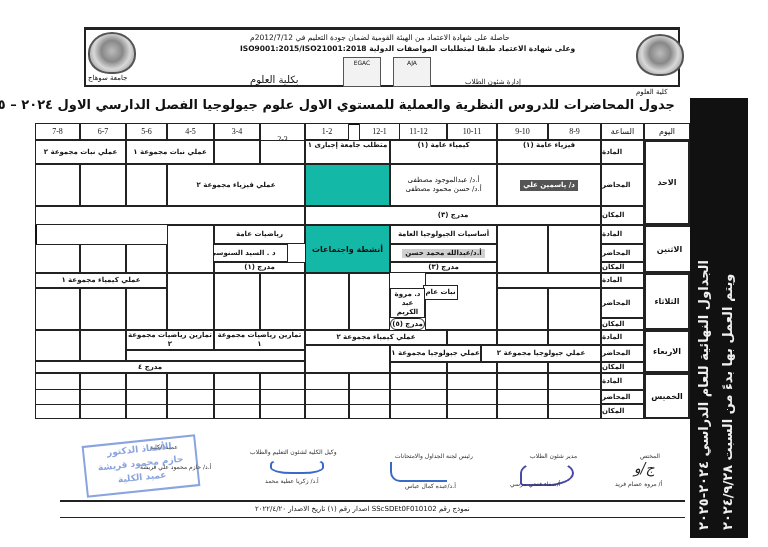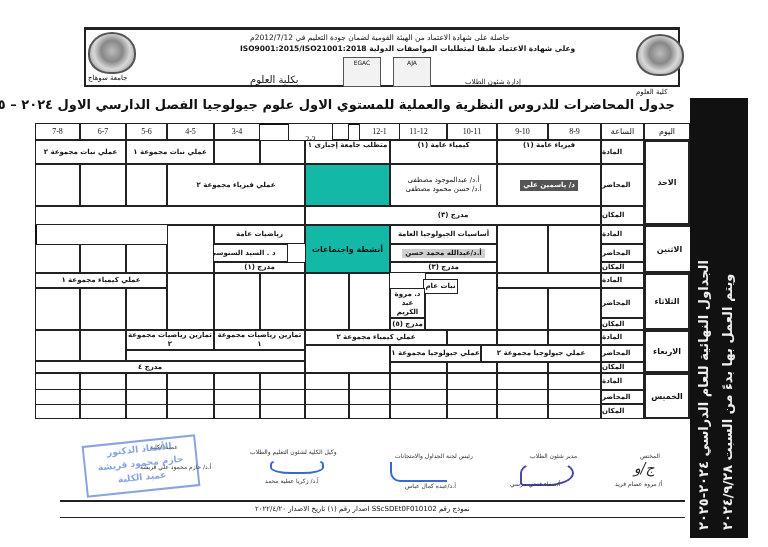--- a/index.html
+++ b/index.html
@@ -51,21 +51,21 @@
 <div class="abs" style="left:35px;top:123px;width:655px;height:296px;">
 
   <div class="cell th" style="left:609px;top:0;width:46px;height:17px;">اليوم</div>
   <div class="cell th" style="left:566px;top:0;width:43px;height:17px;">الساعة</div>
   <div class="cell th" style="left:513px;top:0;width:53px;height:17px;">8-9</div>
   <div class="cell th" style="left:462px;top:0;width:51px;height:17px;">9-10</div>
   <div class="cell th" style="left:412px;top:0;width:50px;height:17px;">10-11</div>
   <div class="cell th" style="left:355px;top:0;width:57px;height:17px;">11-12</div>
   <div class="cell th" style="left:314px;top:0;width:41px;height:17px;margin-left:10px;">12-1</div>
   <div class="cell th" style="left:270px;top:0;width:44px;height:17px;">1-2</div>
-  <div class="cell th" style="left:225px;top:0;width:45px;height:32px;margin-left:28px;">2-3</div>
+  <div class="cell th" style="left:225px;top:0;width:45px;height:32px;">2-3</div>
   <div class="cell th" style="left:179px;top:0;width:46px;height:17px;">3-4</div>
   <div class="cell th" style="left:132px;top:0;width:47px;height:17px;">4-5</div>
   <div class="cell th" style="left:91px;top:0;width:41px;height:17px;">5-6</div>
   <div class="cell th" style="left:45px;top:0;width:46px;height:17px;">6-7</div>
   <div class="cell th" style="left:0;top:0;width:45px;height:17px;">7-8</div>
 
   <div class="cell day thick" style="left:609px;top:17px;width:46px;height:85px;">الاحد</div>
   <div class="cell day thick" style="left:609px;top:102px;width:51px;height:48px;">الاثنين</div>
   <div class="cell day thick" style="left:609px;top:150px;width:46px;height:57px;">الثلاثاء</div>
   <div class="cell day thick" style="left:609px;top:207px;width:46px;height:43px;">الاربعاء</div>
@@ -123,23 +123,23 @@
   <div class="cell" style="left:0;top:102px;width:132px;height:19px;margin-top:31px;">عملي فيزياء مجموعة ١</div>
   <div class="cell" style="left:132px;top:102px;width:47px;height:48px;"></div>
   <div class="cell" style="left:0;top:121px;width:45px;height:29px;"></div>
   <div class="cell" style="left:45px;top:121px;width:46px;height:29px;"></div>
   <div class="cell" style="left:91px;top:121px;width:41px;height:29px;"></div>
 
   <div class="cell" style="left:462px;top:150px;width:104px;height:15px;"></div>
   <div class="cell" style="left:513px;top:165px;width:53px;height:42px;"></div>
   <div class="cell" style="left:462px;top:165px;width:51px;height:42px;"></div>
   <div class="cell" style="left:390px;top:150px;width:72px;height:57px;"></div>
-  <div class="cell" style="left:355px;top:156px;width:35px;height:15px;margin-left:33px;">نبات عام</div>
+  <div class="cell" style="left:355px;top:162px;width:35px;height:15px;margin-left:33px;">نبات عام</div>
   <div class="cell" style="left:355px;top:165px;width:35px;height:30px;">د. مروة عبد الكريم</div>
-  <div class="cell" style="left:355px;top:195px;width:35px;height:12px;">مدرج (٥)</div>
+  <div class="cell" style="left:355px;top:195px;width:35px;height:12px;border-radius:6px;">مدرج (٥)</div>
   <div class="cell" style="left:314px;top:150px;width:41px;height:57px;"></div>
   <div class="cell" style="left:270px;top:150px;width:44px;height:57px;"></div>
   <div class="cell" style="left:225px;top:150px;width:45px;height:57px;"></div>
   <div class="cell" style="left:179px;top:150px;width:46px;height:57px;"></div>
   <div class="cell" style="left:0;top:150px;width:132px;height:15px;">عملي كيمياء مجموعة ١</div>
   <div class="cell" style="left:132px;top:150px;width:47px;height:57px;"></div>
   <div class="cell" style="left:0;top:165px;width:45px;height:42px;"></div>
   <div class="cell" style="left:45px;top:165px;width:46px;height:42px;"></div>
   <div class="cell" style="left:91px;top:165px;width:41px;height:42px;"></div>
 

